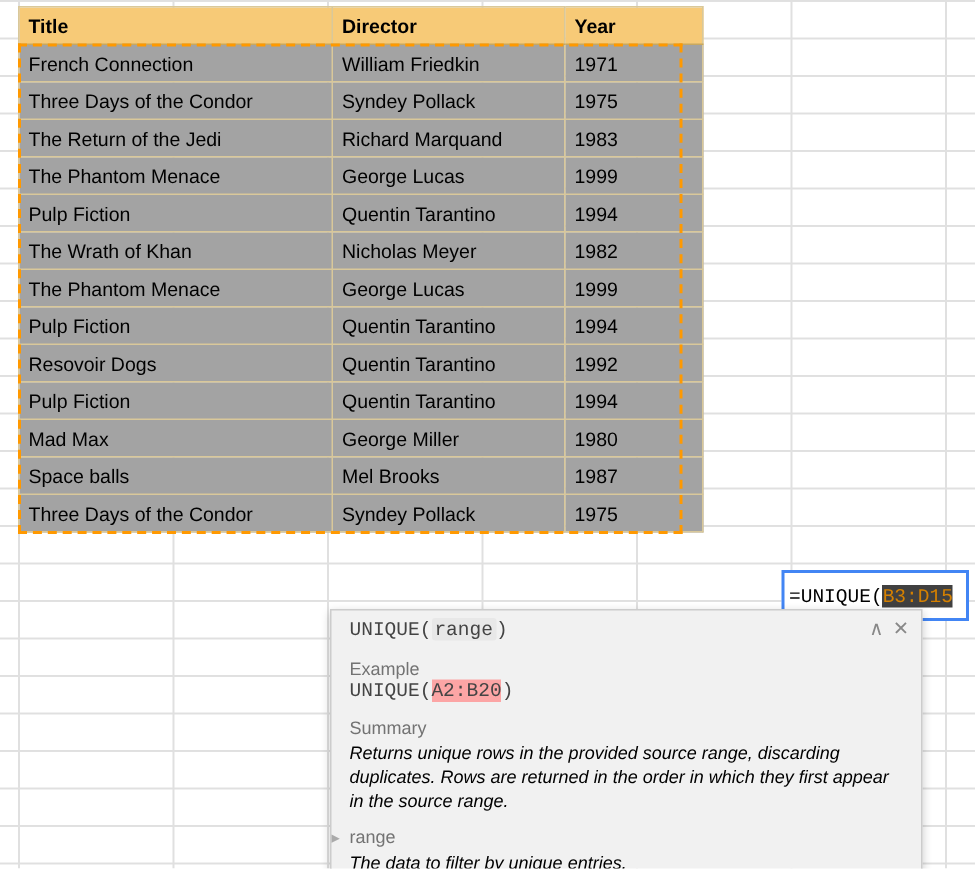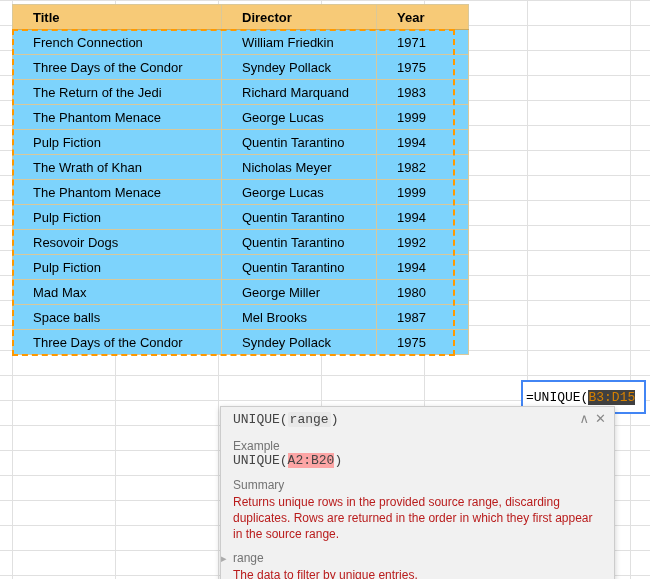--- a/index.html
+++ b/index.html
@@ -24,32 +24,32 @@
       background-position: 12px 0px;
     }
     .tbl-wrap {
       position: absolute;
       top: 4px;
       left: 12px;
       border-collapse: collapse;
     }
     .tbl-wrap th, .tbl-wrap td {
       border: 1px solid #d9c89a;
-      padding: 3px 20px;
+      padding: 3px 6px;
       text-align: left;
       font-size: 13px;
       white-space: nowrap;
       height: 25px;
     }
     .tbl-wrap th {
       background: #f7ca77;
       font-weight: bold;
       border-bottom: 1.5px solid #c8a860;
     }
-    .tbl-wrap td { background: #7dd3fc; }
+    .tbl-wrap td { background: #a3a3a3; }
     .col-title { width: 209px; }
     .col-director { width: 155px; }
     .col-year { width: 92px; }
     .selection-border {
       position: absolute;
       top: 29px;
       left: 12px;
       width: 443px;
       height: 327px;
       border: 2px dashed #ff9900;
@@ -96,21 +96,21 @@
       margin-left: 6px;
       font-family: Arial, sans-serif;
       font-size: 13px;
       line-height: 1;
       cursor: pointer;
     }
     .tooltip-body { padding: 3px 12px 8px 12px; }
     .tt-label { color: #737373; font-size: 12px; margin-top: 6px; }
     .tt-ex { font-family: 'Courier New', monospace; font-size: 13px; color: #444; }
     .tt-ex .hl { background: #fca5a5; }
-    .tt-sum { font-size: 12px; color: #b91c1c; line-height: 1.35; margin-top: 2px; }
+    .tt-sum { font-size: 12px; color: #000000; line-height: 1.35; margin-top: 2px; font-style: italic; }
     .tt-range-row { display: flex; align-items: flex-start; margin-top: 8px; }
     .tt-range-row .arrow {
       width: 12px;
       color: #aaa;
       font-size: 11px;
       margin-top: 1px;
       margin-left: -12px;
     }
   </style>
 </head>

